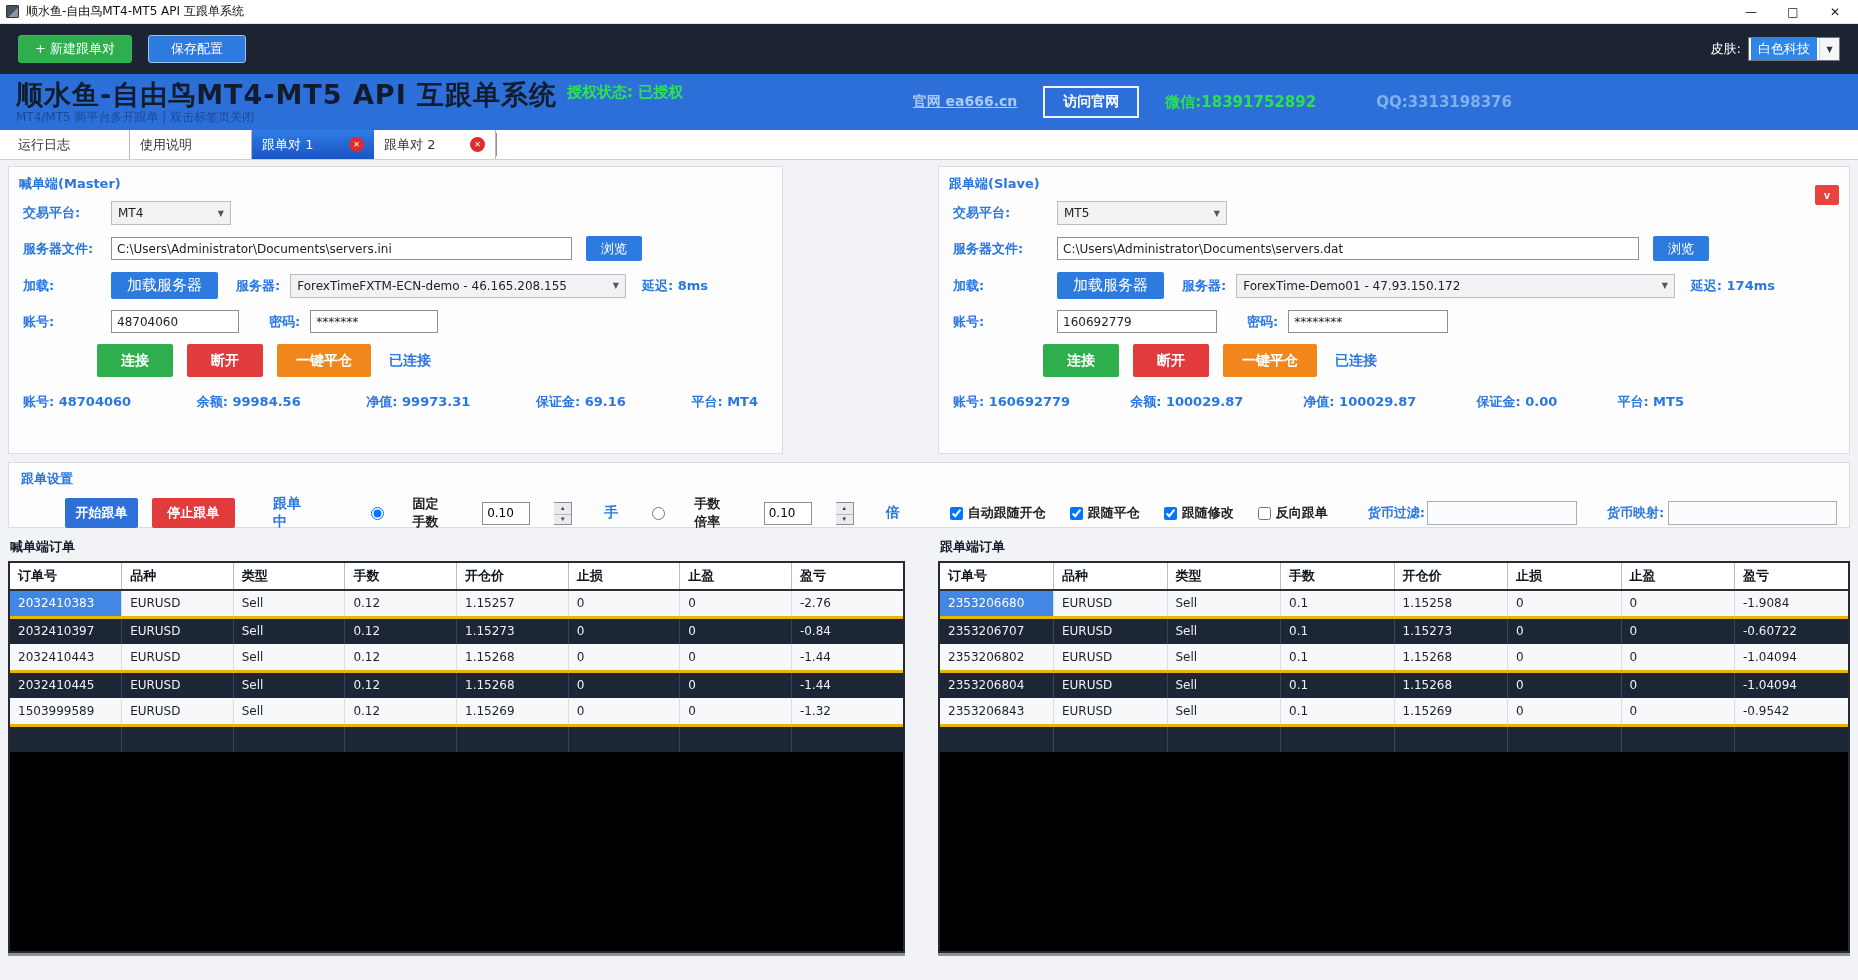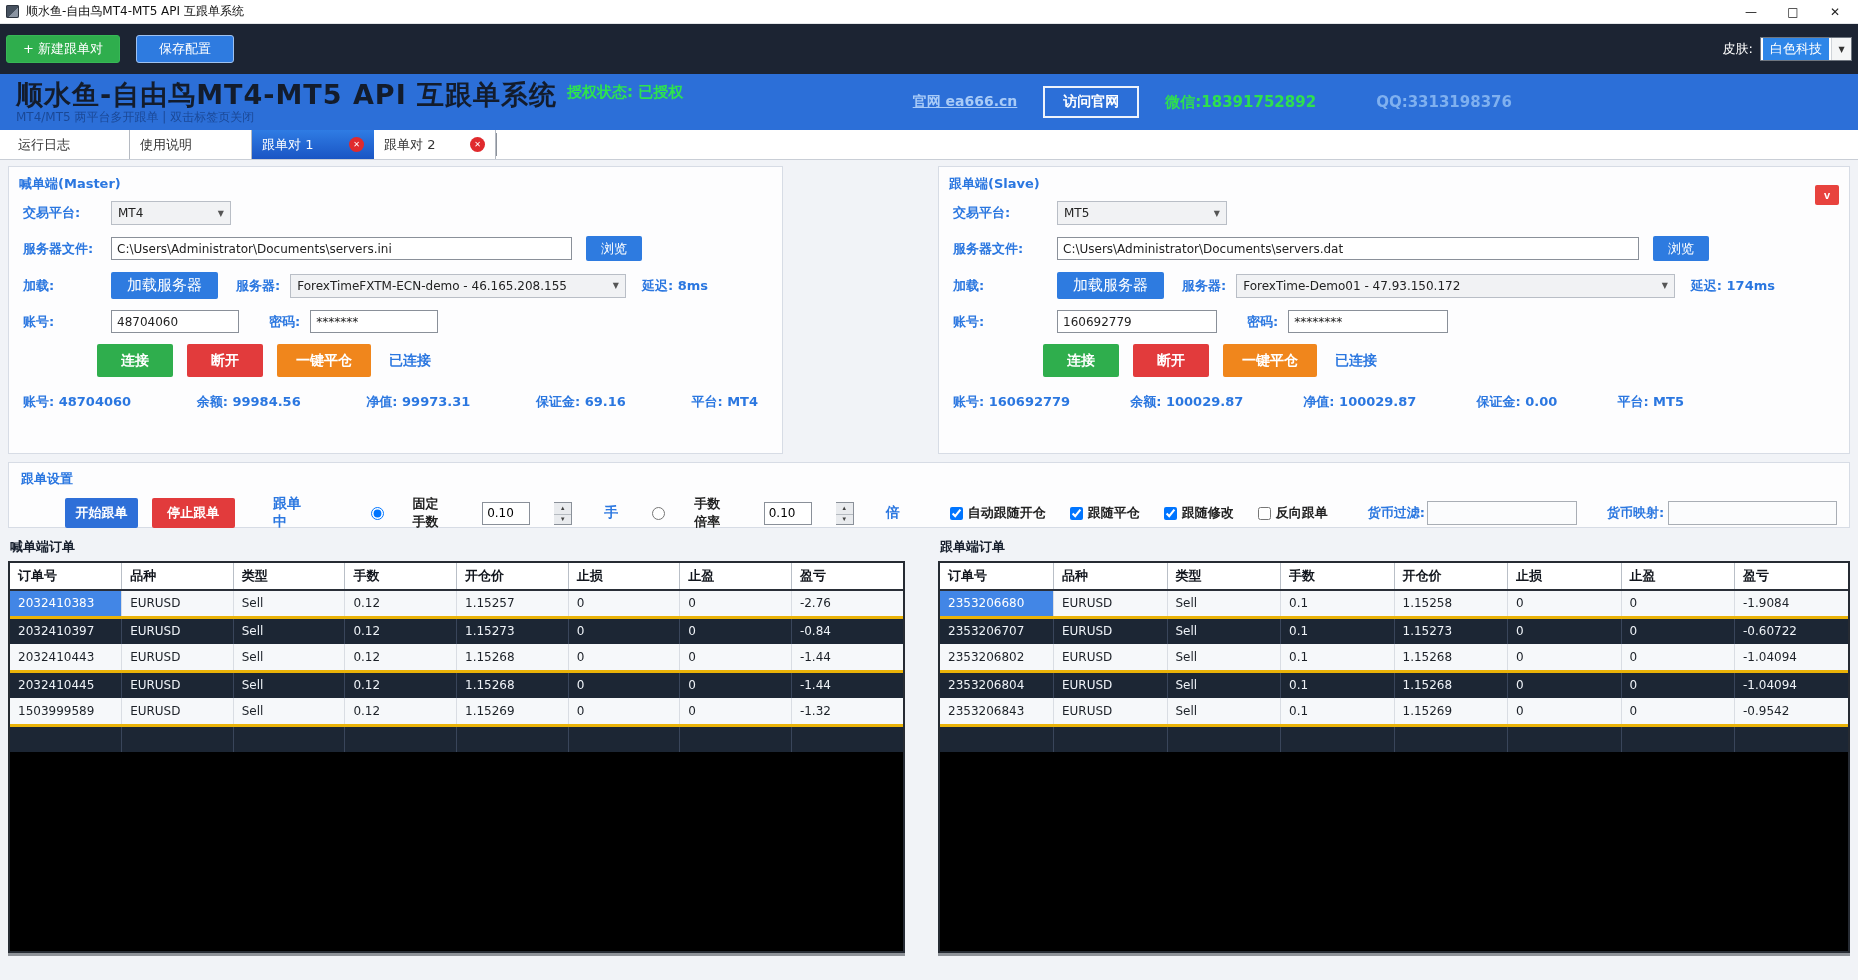--- a/index.html
+++ b/index.html
@@ -11,21 +11,21 @@
     padding:0 2px 0 6px; border-bottom:1px solid #e4e6e9; }
   .app-icon { width:13px; height:13px; margin-right:7px; border-radius:2px;
     background:linear-gradient(135deg,#46515f 0 55%,#8a94a2 55% 100%);
     box-shadow:inset 0 0 0 1px #2c343f; }
   .titlebar-title { font-size:12px; color:#111; }
   .win-controls { margin-left:auto; display:flex; }
   .win-btn { width:42px; height:23px; display:flex; align-items:center; justify-content:center;
     font-size:12px; color:#222; cursor:default; }
 
   
-  .toolbar { height:50px; background:#1c2433; display:flex; align-items:center; padding:0 6px; }
+  .toolbar { height:50px; background:#1c2433; display:flex; align-items:center; padding:0 18px; }
   .btn { border:none; cursor:pointer; font-family:inherit; }
   .btn-new { background:#2fae4d; color:#fff; font-size:13px; height:28px; padding:0 16px;
     border:1px solid #37b856; border-radius:3px; }
   .btn-save { background:#2e7be0; color:#fff; font-size:13px; height:28px; padding:0 22px;
     border:1px solid #9fc2f0; border-radius:3px; margin-left:16px; }
   .skin-area { margin-left:auto; display:flex; align-items:center; }
   .skin-label { color:#fff; font-size:13px; margin-right:7px; }
   .skin-combo { background:#fff; border:1px solid #6f7680; height:24px; display:flex;
     align-items:center; cursor:pointer; }
   .skin-value { background:#2e86e8; color:#fff; font-size:13px; padding:2px 7px; margin:2px; }

